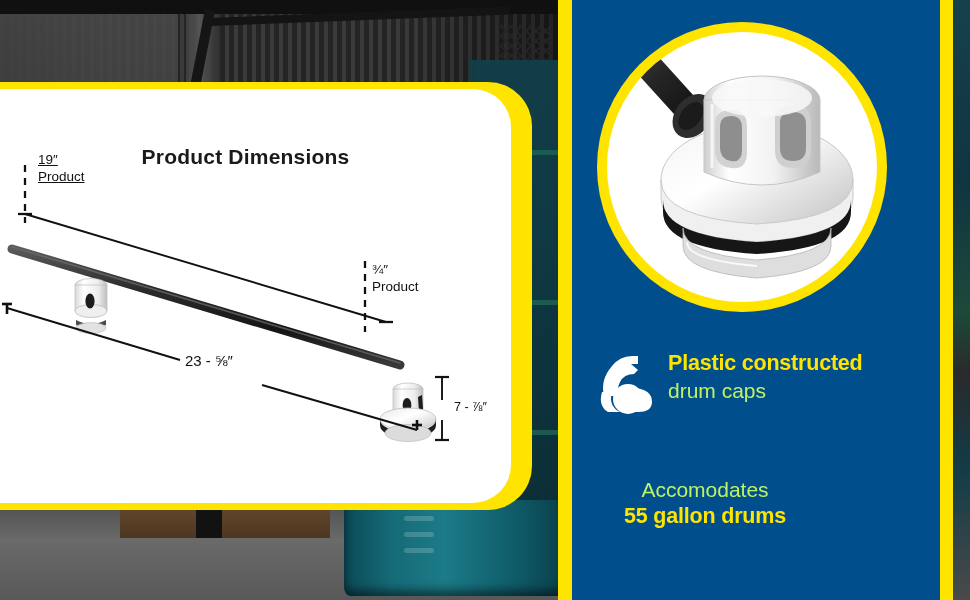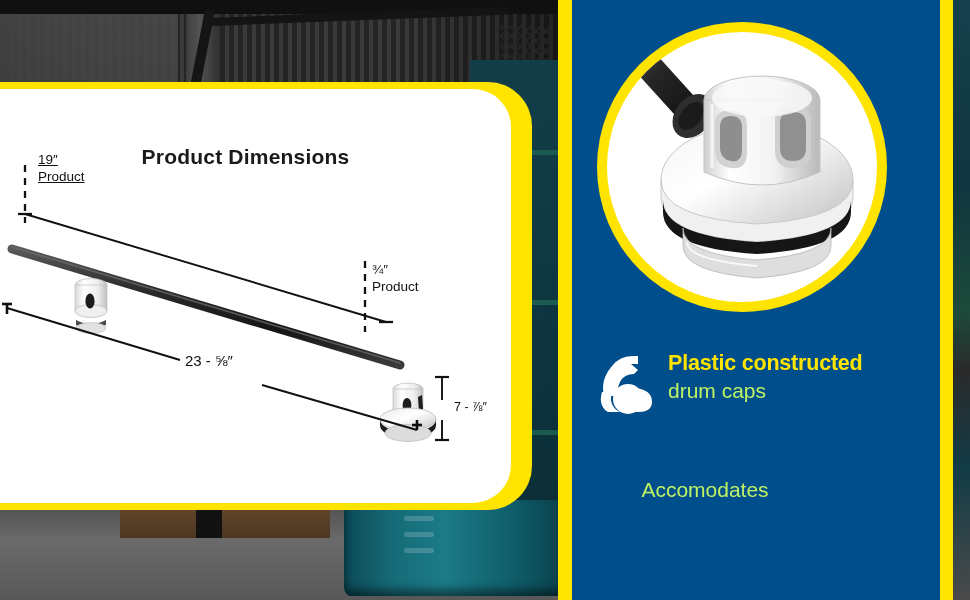--- a/index.html
+++ b/index.html
@@ -278,16 +278,17 @@
     </div>
     <div class="feat1-text">
       <div class="f-yellow">Plastic constructed</div>
       <div class="f-white">drum caps</div>
     </div>
   </div>
 
   <div class="feat2">
     <div class="feat2-text">
       <div class="f-white">Accomodates</div>
+      <div class="f-yellow">55 gallon drums</div>
     </div>
   </div>
 
 </div>
 
 </body></html>

